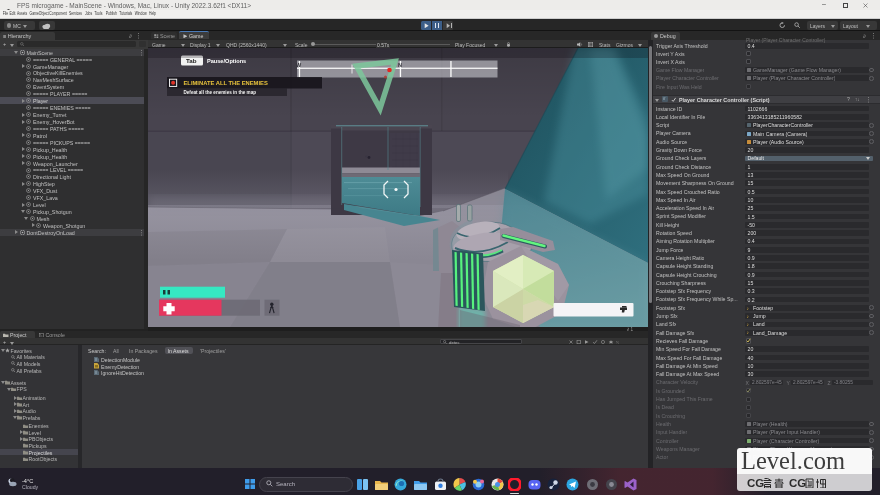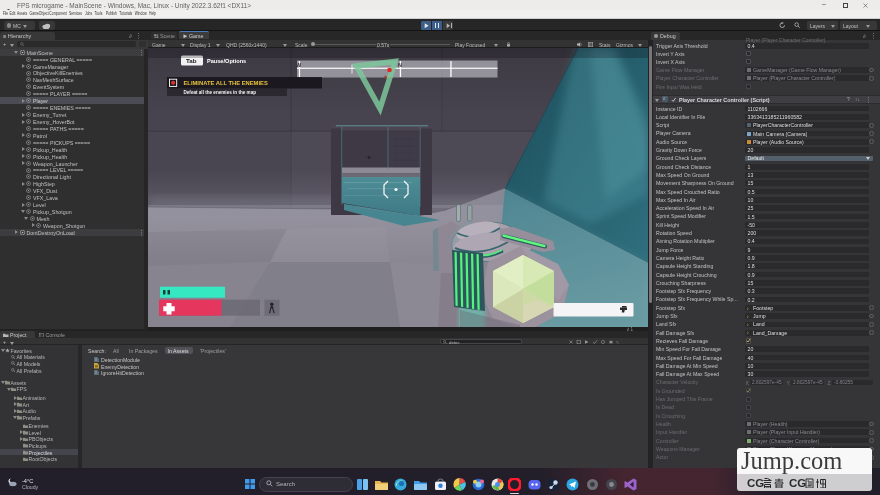--- a/index.html
+++ b/index.html
@@ -903,21 +903,21 @@
     <circle cx="6.5" cy="6.5" r="5.5" fill="#44444c"></circle>
     <circle cx="6.5" cy="6.5" r="2.4" fill="#8a8a94"></circle>
   </svg>
 <svg class="ab" style="left:623.5px;top:477.5px" width="13" height="13" viewBox="0 0 13 13">
     <path d="M9.5,0.5 L12.5,2 L12.5,11 L9.5,12.5 L3.5,8.5 L1,10 L0.5,9.5 L0.5,3.5 L1,3 L3.5,4.5 z" fill="#9b62c8"></path>
     <path d="M9.5,3.5 L6,6.5 L9.5,9.5 z" fill="#2a1c38"></path>
   </svg>
 <div class="ab" style="left:510px;top:492.5px;width:9px;height:1.6px;background:#d8d8d8;border-radius:1px;"></div>
 
 <div class="ab" style="left:737px;top:448px;width:134.5px;height:26px;background:rgba(255,255,255,0.97);border-radius:3px 3px 0 0;"></div>
-<div class="t" style="left:741px;top:446.5px;font-size:24.5px;font-family:'Liberation Serif',serif;color:#3c3c3c;letter-spacing:0px;">Jump.com</div>
+<div class="t" style="left:741px;top:446.5px;font-size:24.5px;font-family:'Liberation Serif',serif;color:#3c3c3c;letter-spacing:0px;">Level.com</div>
 <div class="ab" style="left:737px;top:474px;width:134.5px;height:16.5px;background:rgba(255,255,255,0.78);border-radius:0 0 3px 3px;"></div>
 <div class="t" style="left:747px;top:476.5px;font-size:11.5px;font-weight:bold;color:#2a2a2a;">CG</div>
 <svg class="ab" style="left:762.5px;top:477.5px" width="21" height="10.5" viewBox="0 0 42 21">
 <g stroke="#2a2a2a" stroke-width="2" fill="none">
 <path d="M1,5 L17,5 M3,1 L9,1 M9,1 L15,4 M2,9 L16,9 M3,13 L15,13 M3,13 L3,20 M15,13 L15,20 M3,17 L15,17 M5,20 L13,20"></path>
 <path d="M24,4 L40,4 M32,1 L32,7 M25,8 L39,8 M25,8 L24,12 M39,8 L40,12 M26,12 L38,12 M26,12 L26,20 M38,12 L38,20 M26,16 L38,16 M26,20 L38,20"></path>
 </g>
   </svg>
 <div class="t" style="left:789px;top:476.5px;font-size:11.5px;font-weight:bold;color:#2a2a2a;">CG</div>
 <svg class="ab" style="left:804.5px;top:477.5px" width="21" height="10.5" viewBox="0 0 42 21">

